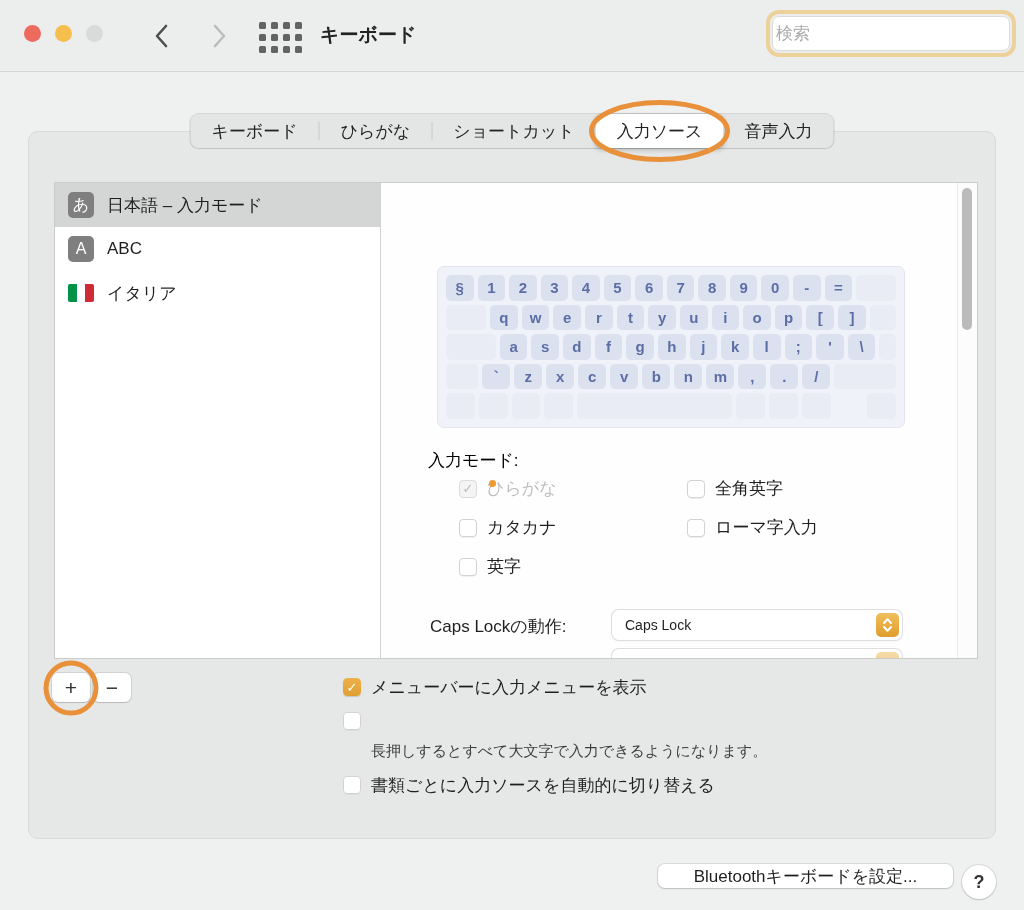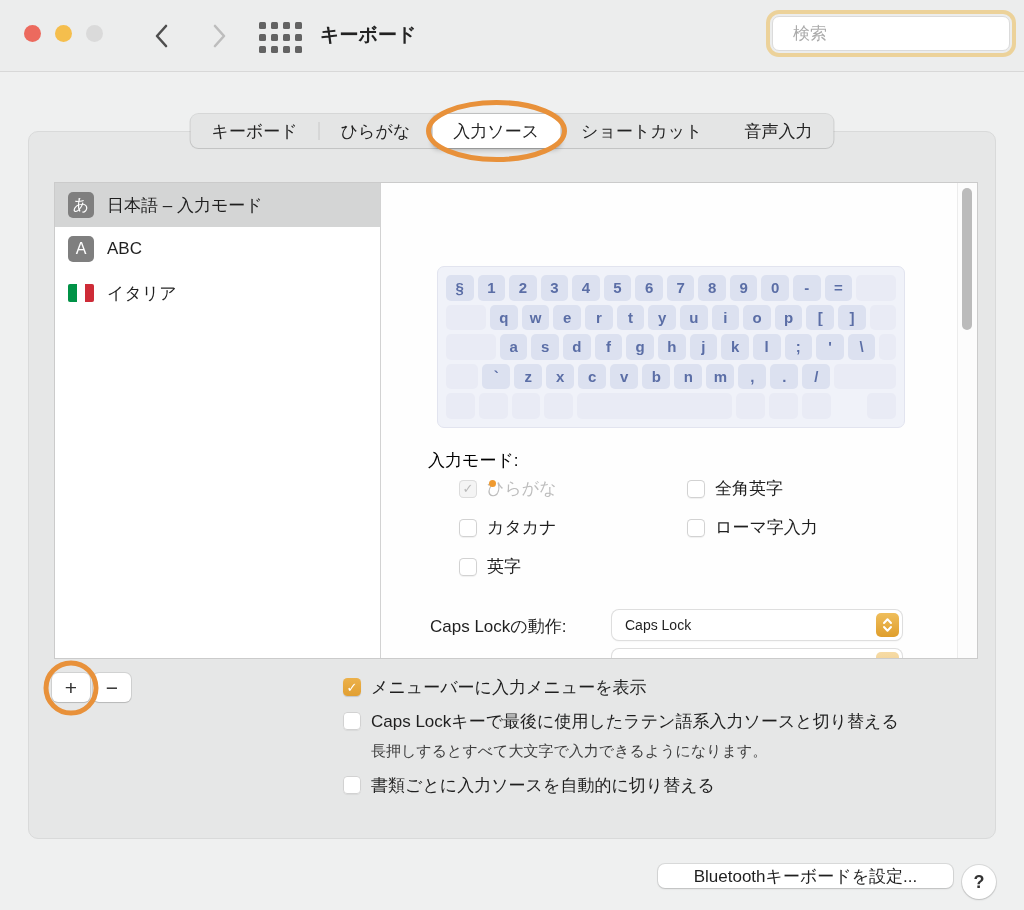--- a/index.html
+++ b/index.html
@@ -15,21 +15,21 @@
   .t-red{left:24px;background:#EC6A5E;}
   .t-yellow{left:55px;background:#F5BE4D;}
   .t-gray{left:86px;background:#DADADA;}
   .nav-btn{position:absolute;top:19px;width:30px;height:34px;display:flex;align-items:center;justify-content:center;background:none;border:none;padding:0;}
   .nav-back{left:146px;}
   .nav-fwd{left:204px;}
   .grid-icon{position:absolute;left:259px;top:22px;width:43px;height:28px;display:grid;grid-template-columns:repeat(4,7px);grid-template-rows:repeat(3,7px);gap:5px 5px;}
   .grid-icon i{background:#636363;border-radius:1.5px;}
   .win-title{position:absolute;left:320px;top:22px;font-size:19px;font-weight:bold;color:#222;}
   .search-wrap{position:absolute;left:766px;top:10px;width:250px;height:47px;box-sizing:border-box;border:4px solid #ECD29A;border-radius:13px;background:#ECEDED;padding:2px;}
-  .search-field{width:100%;height:100%;box-sizing:border-box;background:#FFFFFF;border:1px solid #DBDBDB;border-radius:7px;display:flex;align-items:center;gap:8px;padding:0 10px;}
+  .search-field{width:100%;height:100%;box-sizing:border-box;background:#FFFFFF;border:1px solid #DBDBDB;border-radius:7px;display:flex;align-items:center;gap:8px;padding:0 10px;justify-content:flex-end;}
   .search-field input{border:none;outline:none;flex:1;font-size:17px;font-family:inherit;color:#333;background:transparent;}
   .search-field input::placeholder{color:#ABABAB;}
   
   .content-box{position:absolute;left:28px;top:131px;width:968px;height:708px;background:#E6E7E7;border:1px solid #D9DADA;border-radius:10px;box-sizing:border-box;}
   
   .tab-bar{position:absolute;left:512px;top:114px;transform:translateX(-50%);height:34px;display:flex;align-items:stretch;background:#E4E5E5;border-radius:8px;box-shadow:0 0 0 1px rgba(0,0,0,0.10),0 1px 1px rgba(0,0,0,0.06);}
   .tab{position:relative;display:flex;align-items:center;padding:0 21px;font-size:17px;color:#232323;cursor:default;white-space:nowrap;}
   .tab.selected{background:#FFFFFF;border-radius:7px;box-shadow:0 0 0 1px rgba(0,0,0,0.07),0 2px 5px rgba(0,0,0,0.22);z-index:1;}
   .tab-sep{width:1px;background:#C8C8C8;margin:8px 0;}
   .tab-annotation{position:absolute;left:50%;top:50%;transform:translate(-50%,-50%);pointer-events:none;z-index:3;}
@@ -136,28 +136,28 @@
 
 <div class="tab-bar">
     <div class="tab">
       <span>キーボード</span>
     </div>
     <div class="tab-sep"></div>
     <div class="tab">
       <span>ひらがな</span>
     </div>
     <div class="tab-sep"></div>
+    <div class="tab">
+      <span>ショートカット</span>
+    </div>
     <div class="tab selected">
       <span>入力ソース</span>
       <svg width="150" height="64" viewBox="0 0 150 64" class="tab-annotation">
         <ellipse cx="75" cy="32" rx="68" ry="28.5" fill="none" stroke="#E8913A" stroke-width="5"></ellipse>
       </svg>
-    </div>
-    <div class="tab">
-      <span>ショートカット</span>
     </div>
     <div class="tab">
       <span>音声入力</span>
     </div>
   </div>
 
 <div class="panels">
   <div class="source-list">
       <div class="source-row selected">
         <span class="badge">あ</span>
@@ -323,21 +323,20 @@
 
 <div class="footer-options">
     <div class="opt-row">
       <span class="checkbox checked">
         <span class="check">✓</span>
       </span>
       <span class="opt-label">メニューバーに入力メニューを表示</span>
     </div>
     <div class="opt-row">
       <span class="checkbox"></span>
-      <span class="opt-label">Caps Lockキーで最後に使用したラテン語系入力ソースと切り替える</span>
     </div>
     <div class="opt-subtext">長押しするとすべて大文字で入力できるようになります。</div>
     <div class="opt-row">
       <span class="checkbox"></span>
       <span class="opt-label">書類ごとに入力ソースを自動的に切り替える</span>
     </div>
   </div>
 
 <button class="bt-btn">Bluetoothキーボードを設定...</button>
 <button class="help-btn">?</button>

